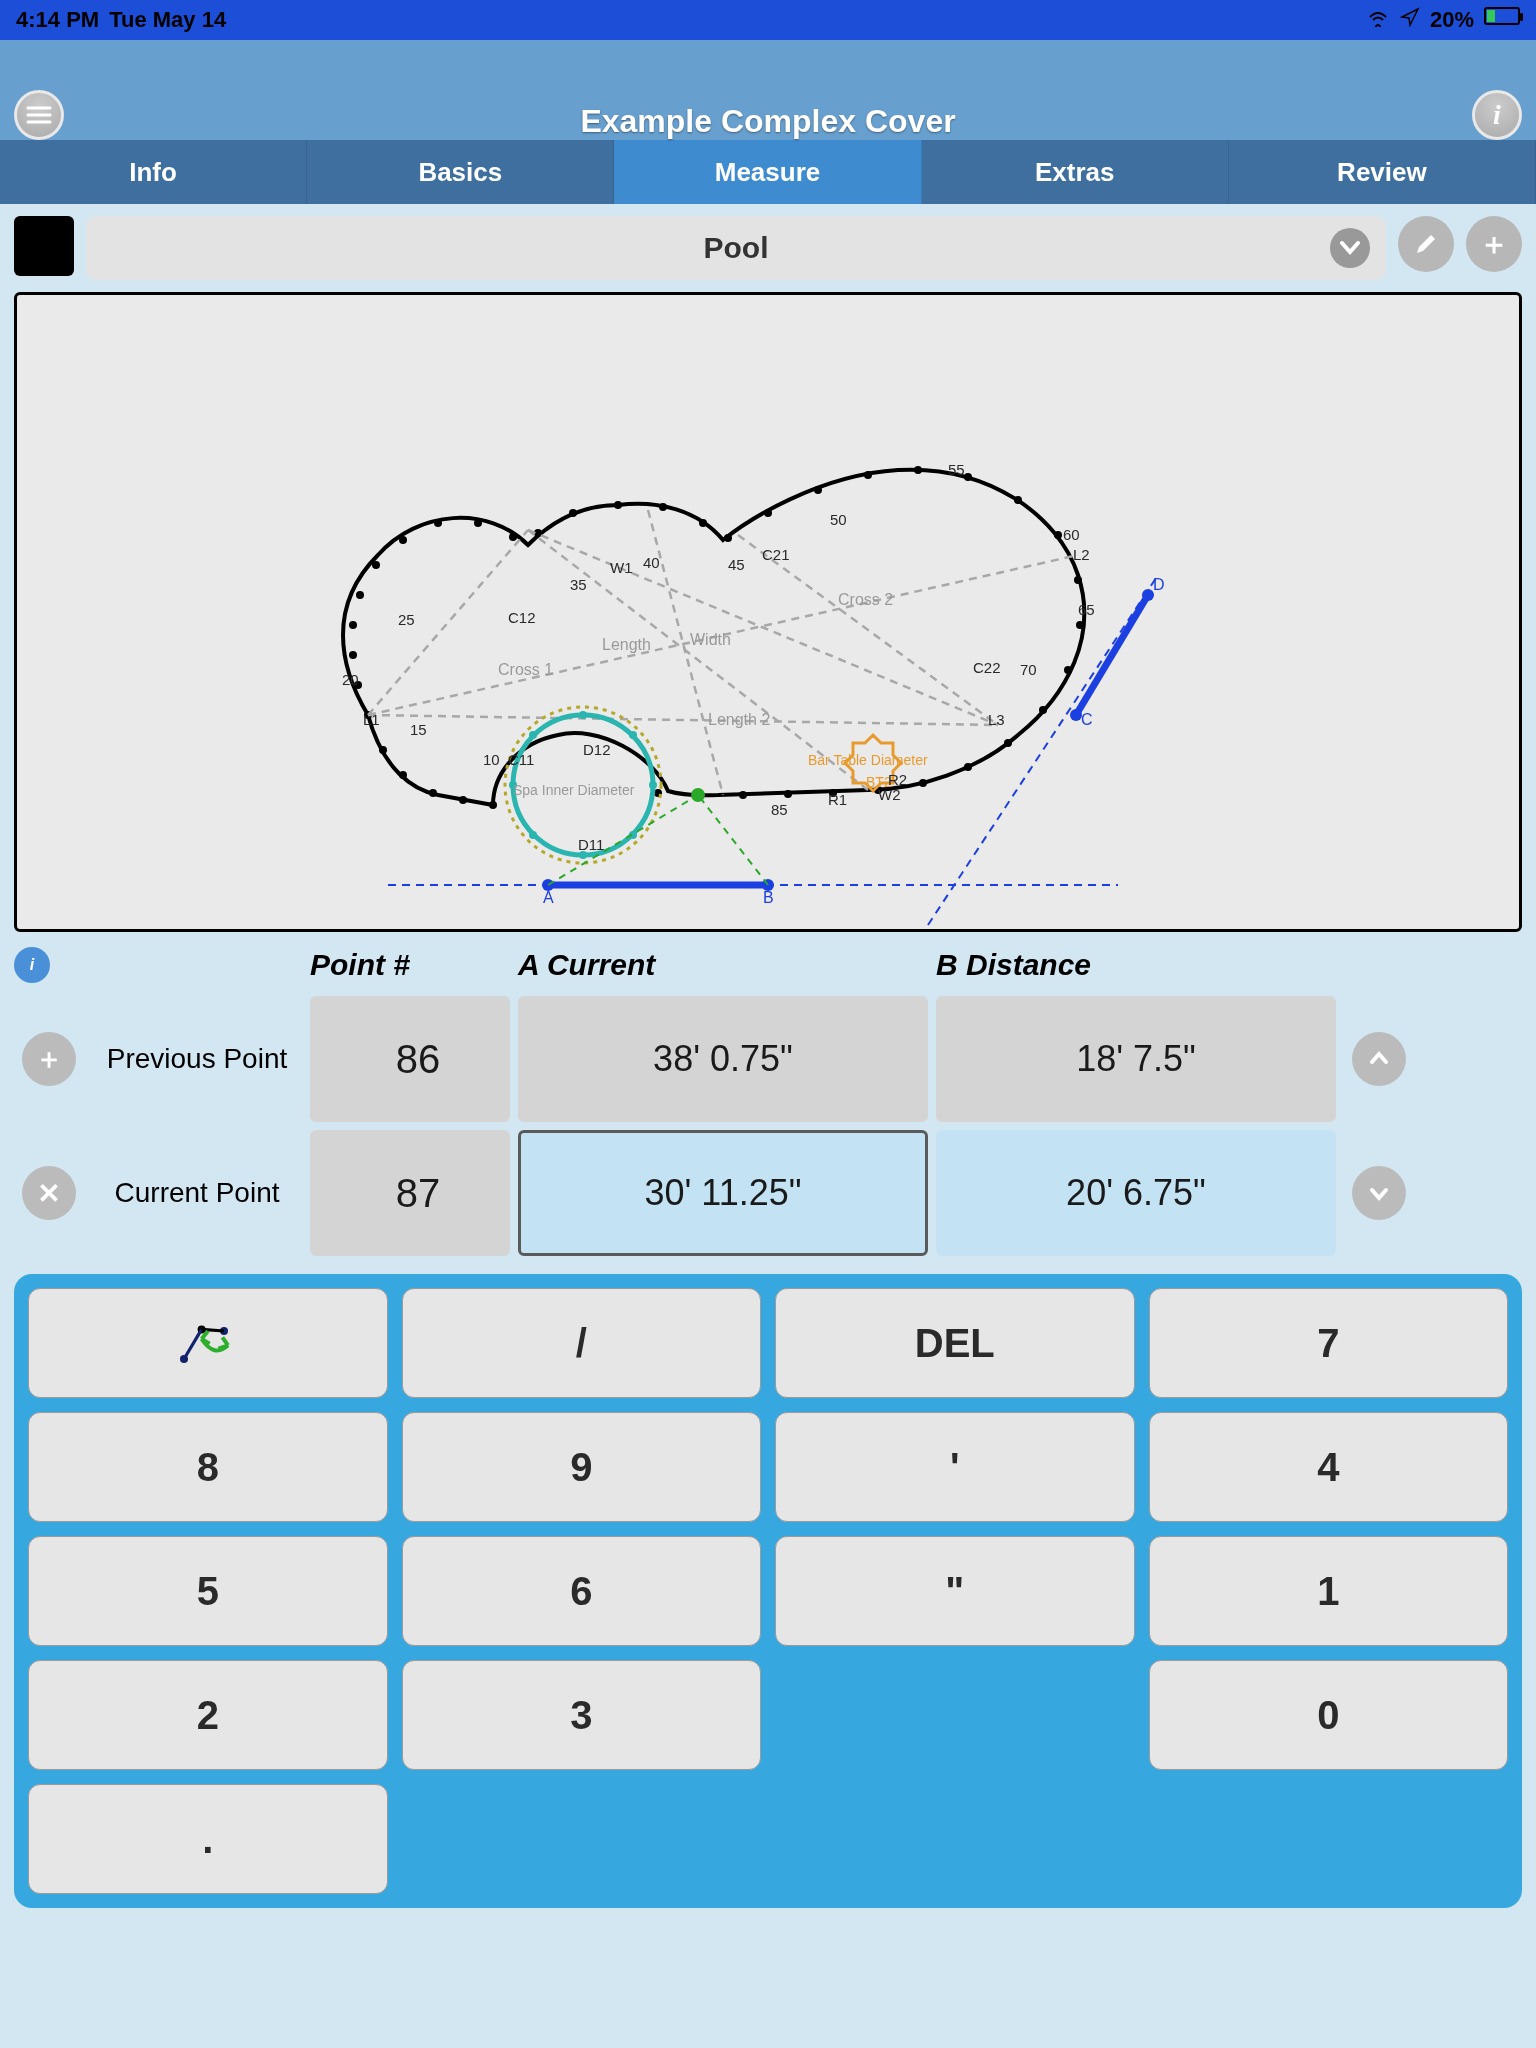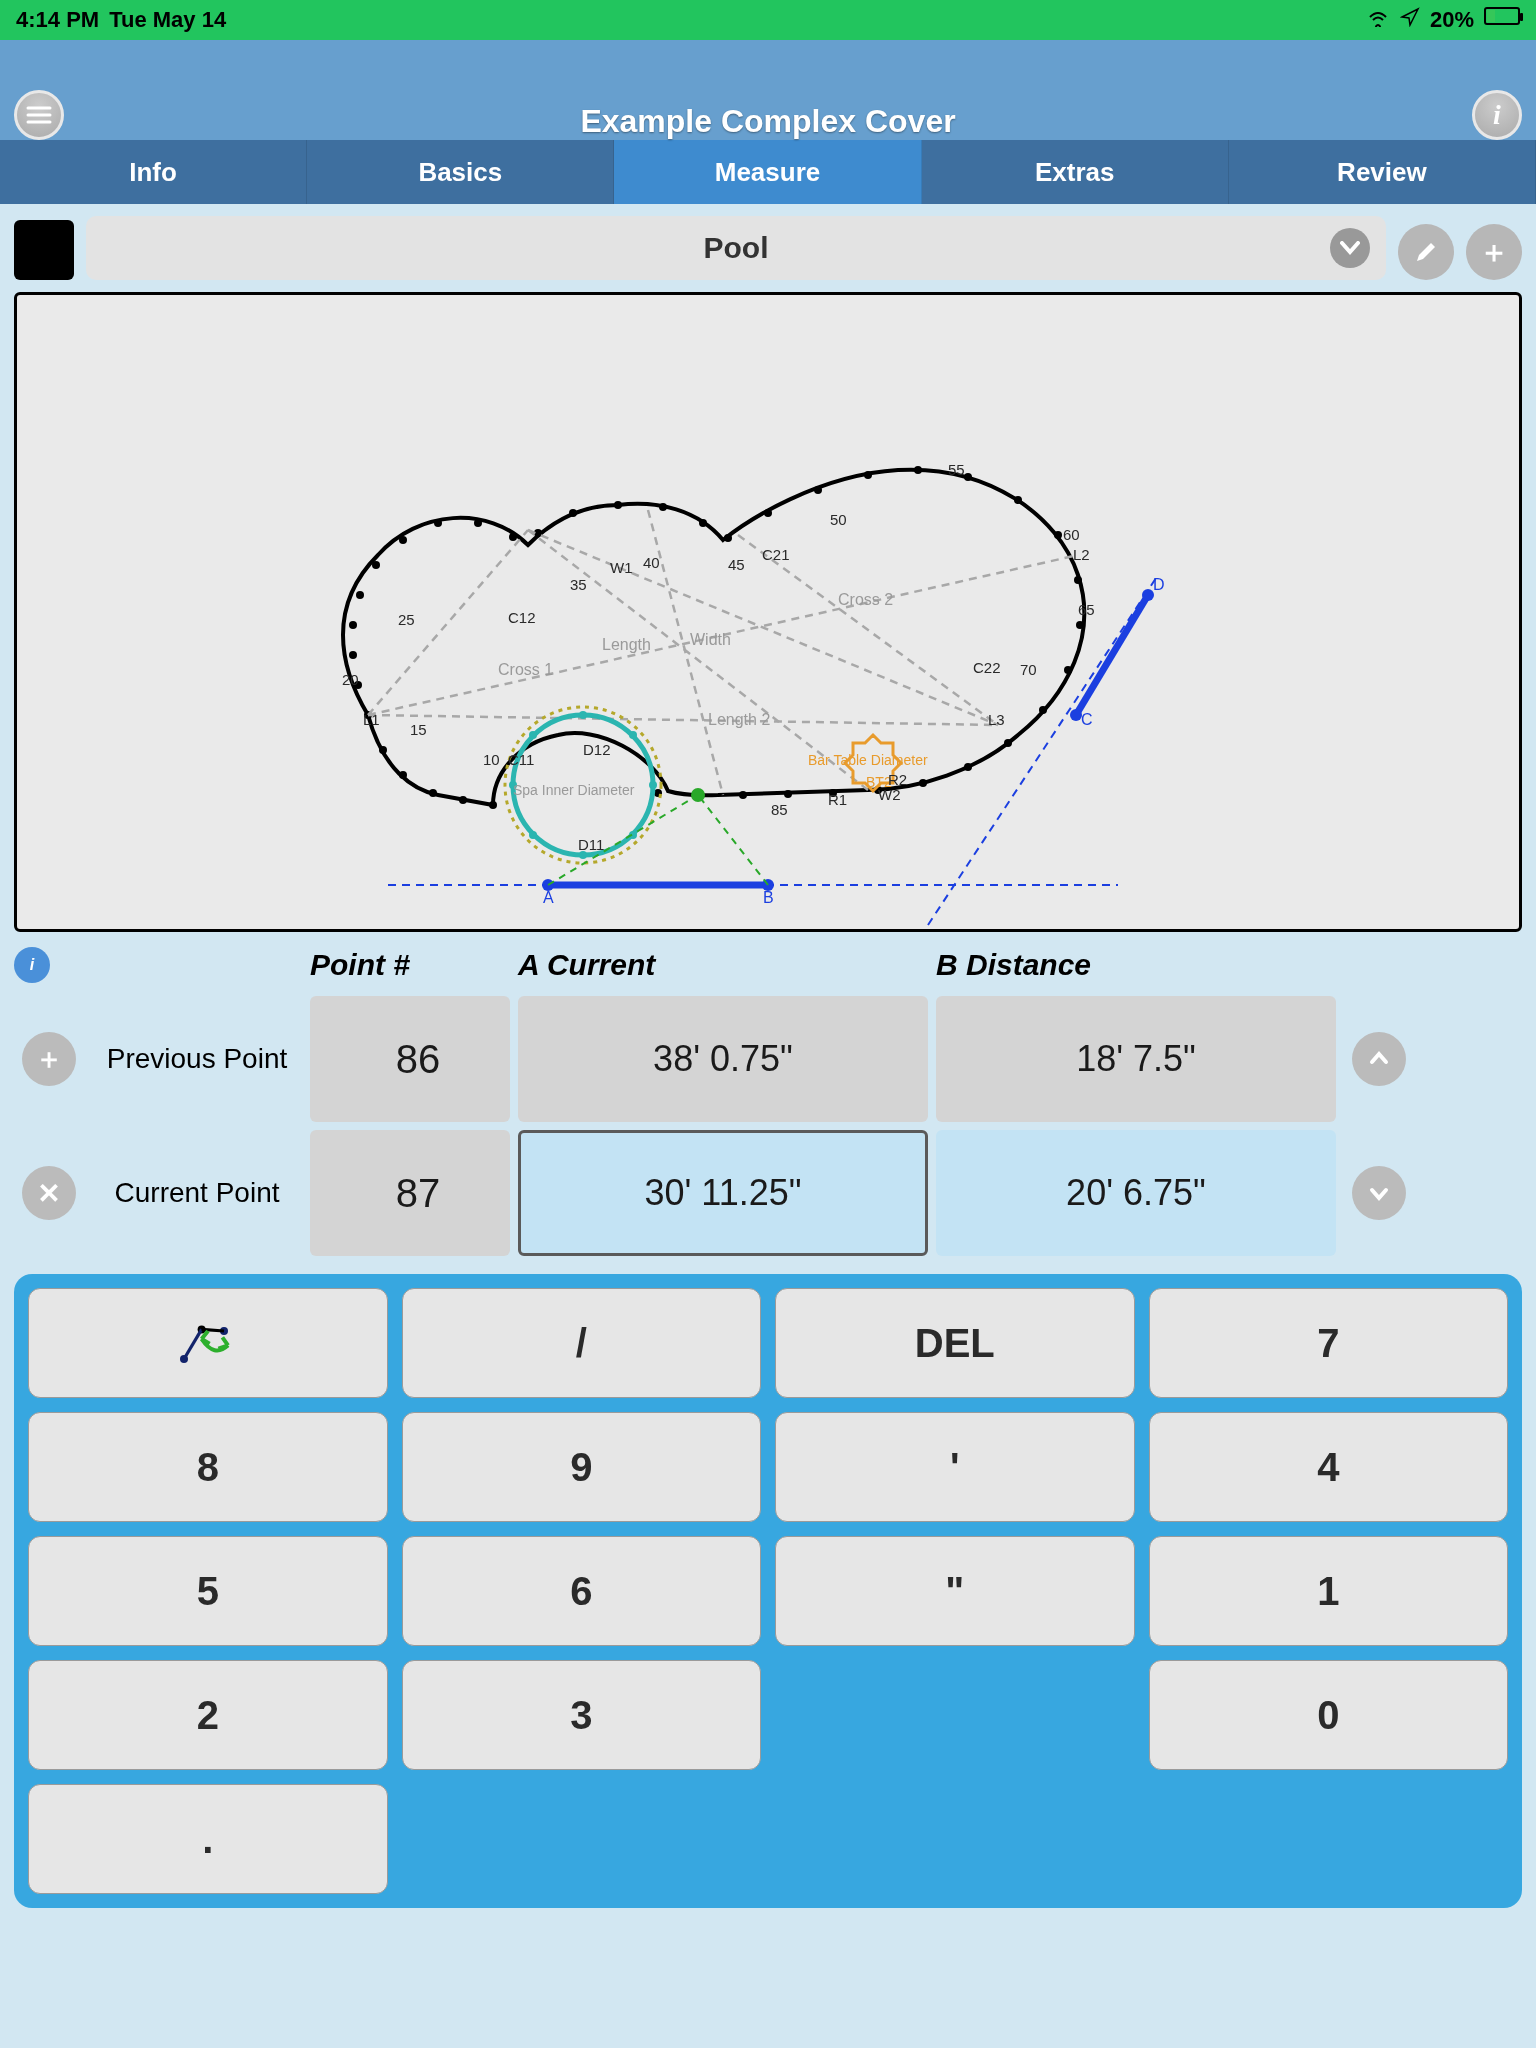--- a/index.html
+++ b/index.html
@@ -1,32 +1,32 @@
 <!DOCTYPE html>
 <html><head>
 <meta charset="utf-8">
 <style>
   * { box-sizing: border-box; margin: 0; padding: 0; font-family: -apple-system, Helvetica, Arial, sans-serif; }
   body { width: 1536px; height: 2048px; background: #D2E7F2; overflow: hidden; }
   
-  .status-bar { height: 40px; background: #22c55e; display: flex; align-items: center; padding: 0 16px; font-size: 22px; font-weight: 600; }
+  .status-bar { height: 40px; background: #1d4ed8; display: flex; align-items: center; padding: 0 16px; font-size: 22px; font-weight: 600; }
   .status-left { display: flex; gap: 10px; }
   .status-right { margin-left: auto; display: flex; gap: 10px; align-items: flex-start; }
 
   .title-bar { height: 100px; background: #679FCE; display: flex; align-items: flex-end; justify-content: center; position: relative; }
   .title-bar h1 { color: #fff; font-size: 32px; font-weight: 700; text-shadow: 0 1px 2px rgba(0,0,0,.4); }
   .circ-btn { width: 50px; height: 50px; border-radius: 50%; background: radial-gradient(circle at 50% 30%, #ccc, #aaa); border: 3px solid #e8e8e8; display: flex; align-items: center; justify-content: center; color:#fff; font-weight:bold; }
   .title-left { position: absolute; left: 14px; }
   .title-right { position: absolute; right: 14px; }
 
   .tabs { display: flex; height: 64px; background: #3E6F9F; }
   .tab { flex: 1; display: flex; align-items: center; justify-content: center; color: #fff; font-size: 26px; font-weight: 600; border-right: 1px solid rgba(0,0,0,.1); }
   .tab.active { background: #3E8BCF; }
 
-  .obj-row { display: flex; align-items: flex-end; gap: 12px; padding: 12px 14px; }
+  .obj-row { display: flex; align-items: flex-start; gap: 12px; padding: 12px 14px; }
   .obj-swatch { width: 60px; height: 60px; background: #000; border-radius: 6px; }
   .obj-select { flex: 1; height: 64px; background: #E3E3E3; border-radius: 10px; display: flex; align-items: center; justify-content: center; font-size: 30px; font-weight: 700; color: #333; position: relative; }
   .obj-select .chev { position: absolute; right: 16px; width: 40px; height: 40px; border-radius: 50%; background: #999; display: flex; align-items: center; justify-content: center; color:#fff; }
   .round-icon { width: 56px; height: 56px; border-radius: 50%; background: #B7B7B7; display: flex; align-items: center; justify-content: center; color:#fff; font-size:30px; font-weight:bold; }
 
   .canvas-wrap { margin: 0 14px; background: #EAEAEA; border: 3px solid #000; border-radius: 6px; height: 640px; position: relative; overflow: hidden; }
 
   .table-area { padding: 10px 14px 0; }
   .tbl { display: grid; grid-template-columns: 70px 210px 200px 410px 400px 70px; gap: 8px; align-items: center; }
   .hdr { font-size: 30px; font-weight: 700; text-align: left; padding: 6px 0; font-style: italic; }

